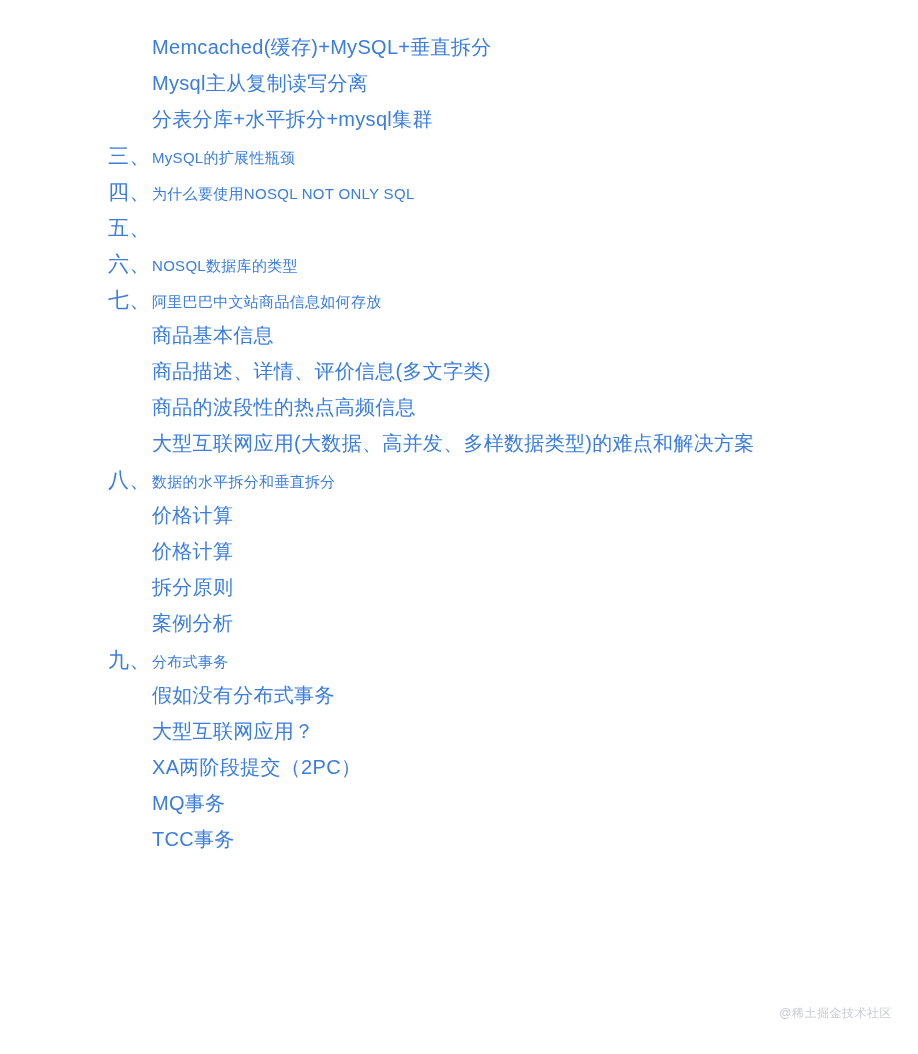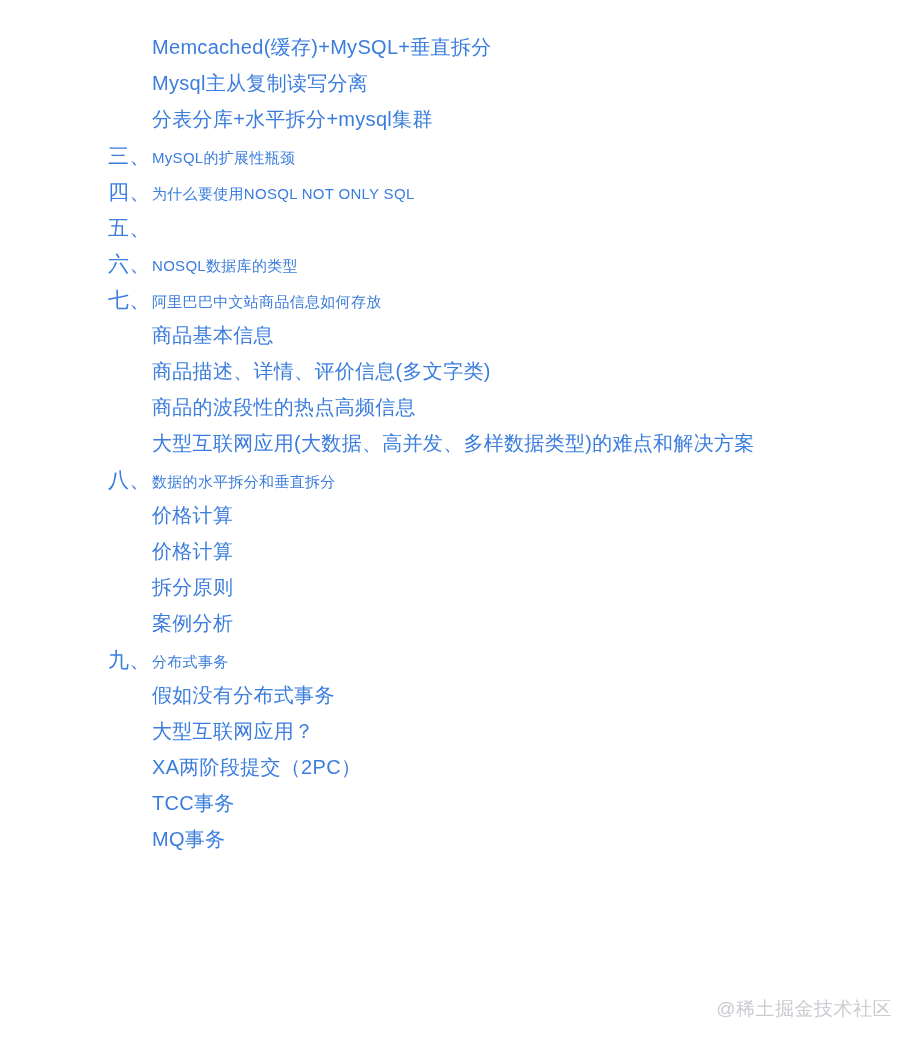--- a/index.html
+++ b/index.html
@@ -46,21 +46,21 @@
   .toc-row.sub .num {
     visibility: hidden;
   }
   .toc-row.sub .label {
     font-size: 20px;
   }
   .watermark {
     position: absolute;
     right: 26px;
     bottom: 32px;
-    font-size: 19px;
+    font-size: 12px;
     color: #c9ccd1;
     letter-spacing: 0.5px;
     white-space: nowrap;
   }
 </style>
 </head>
 <body>
 
 <div class="toc" id="toc-root">
     <div class="toc-row sub">
@@ -141,21 +141,21 @@
     <div class="toc-row sub">
       <span class="num"></span>
       <span class="label">大型互联网应用？</span>
     </div>
     <div class="toc-row sub">
       <span class="num"></span>
       <span class="label">XA两阶段提交（2PC）</span>
     </div>
     <div class="toc-row sub">
       <span class="num"></span>
-      <span class="label">TCC事务</span>
+      <span class="label">MQ事务</span>
     </div>
     <div class="toc-row sub">
       <span class="num"></span>
-      <span class="label">MQ事务</span>
+      <span class="label">TCC事务</span>
     </div>
   </div>
 
 <div class="watermark">@稀土掘金技术社区</div>
 
 </body></html>

